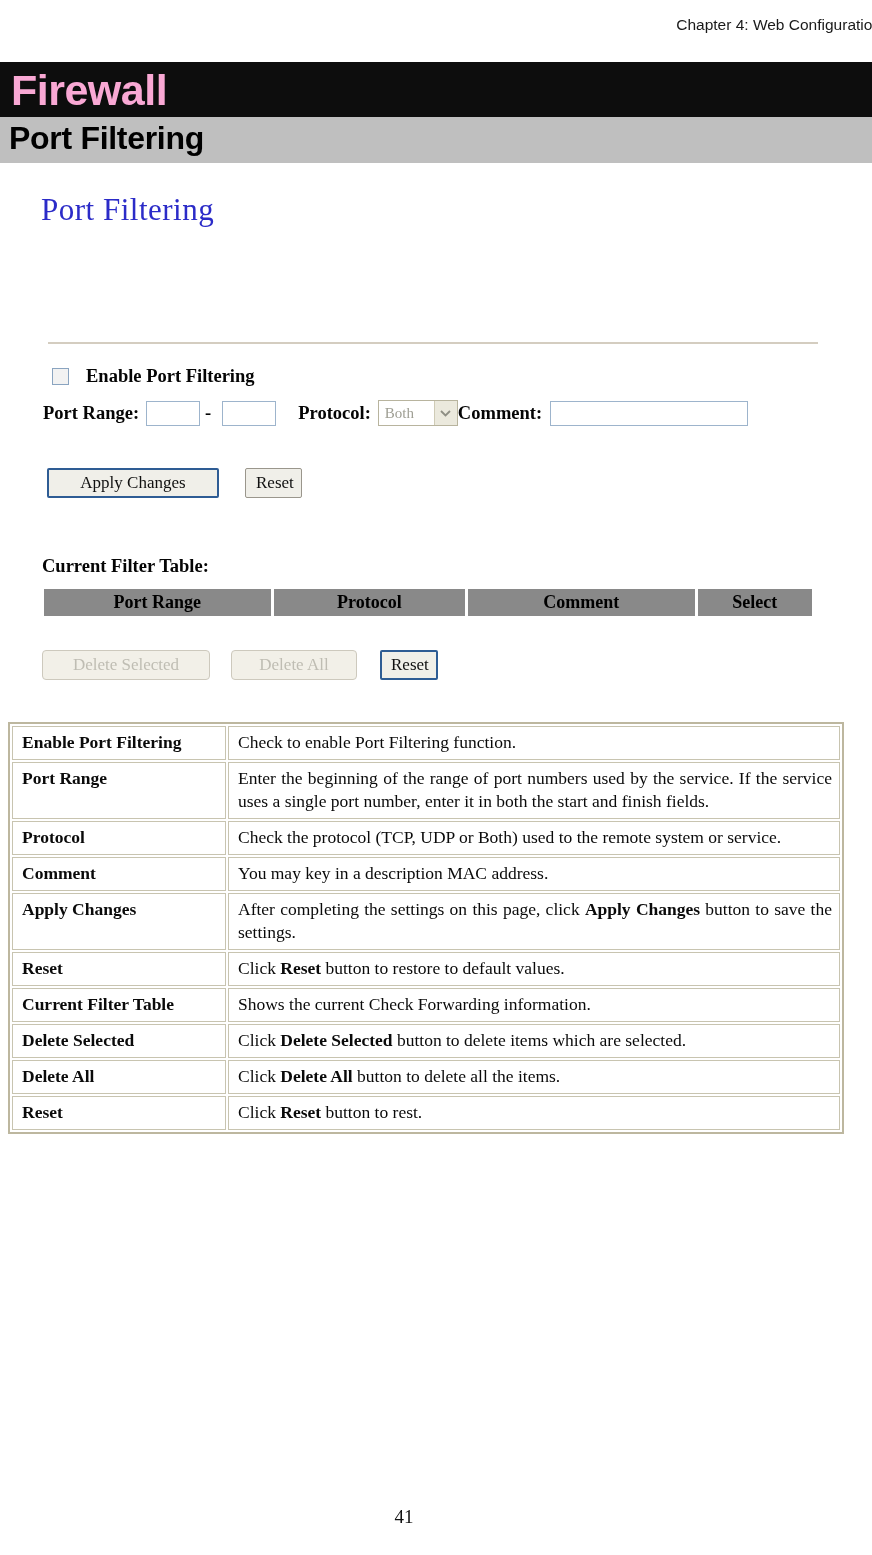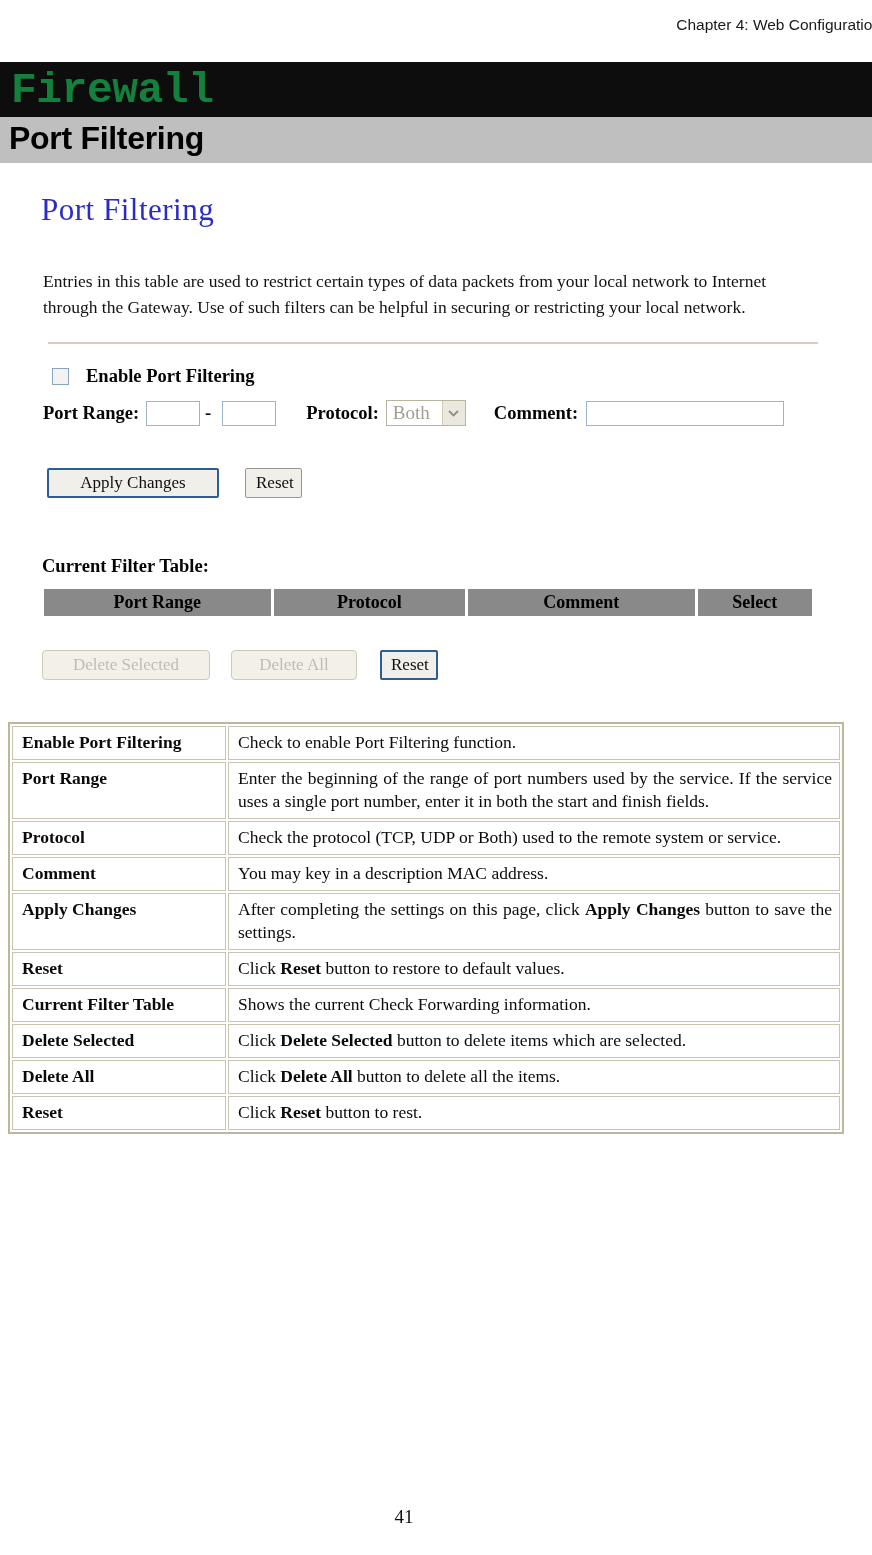--- a/index.html
+++ b/index.html
@@ -36,25 +36,25 @@
     left: 0px;
     top: 62px;
     width: 872px;
     height: 55px;
     background: #0d0d0d;
   }
   .bar-firewall .bar-title {
     position: absolute;
     left: 11px;
     top: 1px;
-    font-family: Liberation Mono, monospace;
+    font-family: Liberation Sans, sans-serif;
     font-weight: bold;
     font-size: 43px;
     line-height: 55px;
-    color: #15803d;
+    color: #f9a8d4;
     letter-spacing: -0.5px;
   }
   .bar-section {
     position: absolute;
     left: 0px;
     top: 117px;
     width: 872px;
     height: 46px;
     background: #bfbfbf;
   }
@@ -145,51 +145,51 @@
     height: 25px;
     box-sizing: border-box;
     font-family: "Liberation Serif", serif;
     font-size: 14px;
     padding: 0 3px;
     outline: none;
   }
   .in-portstart { width: 54px; margin-left: 7px; }
   .in-portend   { width: 54px; margin-left: 6px; }
   .dash { margin: 0 5px; font-weight: bold; }
-  .lbl-protocol { margin-left: 30px; }
+  .lbl-protocol { margin-left: 22px; }
   .sel-wrap {
     margin-left: 7px;
     width: 80px;
     height: 26px;
     border: 1px solid #b8b49e;
     background: #ffffff;
     box-sizing: border-box;
     display: flex;
     align-items: stretch;
   }
   .sel-val {
     flex: 1;
     display: flex;
     align-items: center;
     padding-left: 6px;
-    font-size: 19px;
+    font-size: 15px;
     font-weight: normal;
     color: #9e9e93;
     font-family: "Liberation Serif", serif;
   }
   .sel-btn {
     width: 22px;
     background: #ebe9dd;
     border-left: 1px solid #cfcbb6;
     display: flex;
     align-items: center;
     justify-content: center;
   }
   .sel-btn svg { display: block; }
-  .lbl-comment { margin-left: 28px; }
+  .lbl-comment { }
   .in-comment { width: 198px; margin-left: 8px; }
 
   .row-buttons {
     position: absolute;
     left: 47px;
     top: 296px;
     display: flex;
     align-items: center;
   }
   .btn {
@@ -320,21 +320,20 @@
   <span class="bar-title">Firewall</span>
 </div>
 <div class="bar-section">
   <span class="bar-title">Port Filtering</span>
 </div>
 
 <div class="webui">
 
   <div class="webui-heading">Port Filtering</div>
 
-  <div class="webui-desc">Entries in this table are used to restrict certain types of data packets from your local network to Internet through the Gateway. Use of such filters can be helpful in securing or restricting your local network.</div>
 
   <div class="webui-rule"></div>
 
   <div class="row-enable">
     <span class="chk"></span>
     <span class="lbl">Enable Port Filtering</span>
   </div>
 
   <div class="row-fields">
     <span>Port Range:</span>

